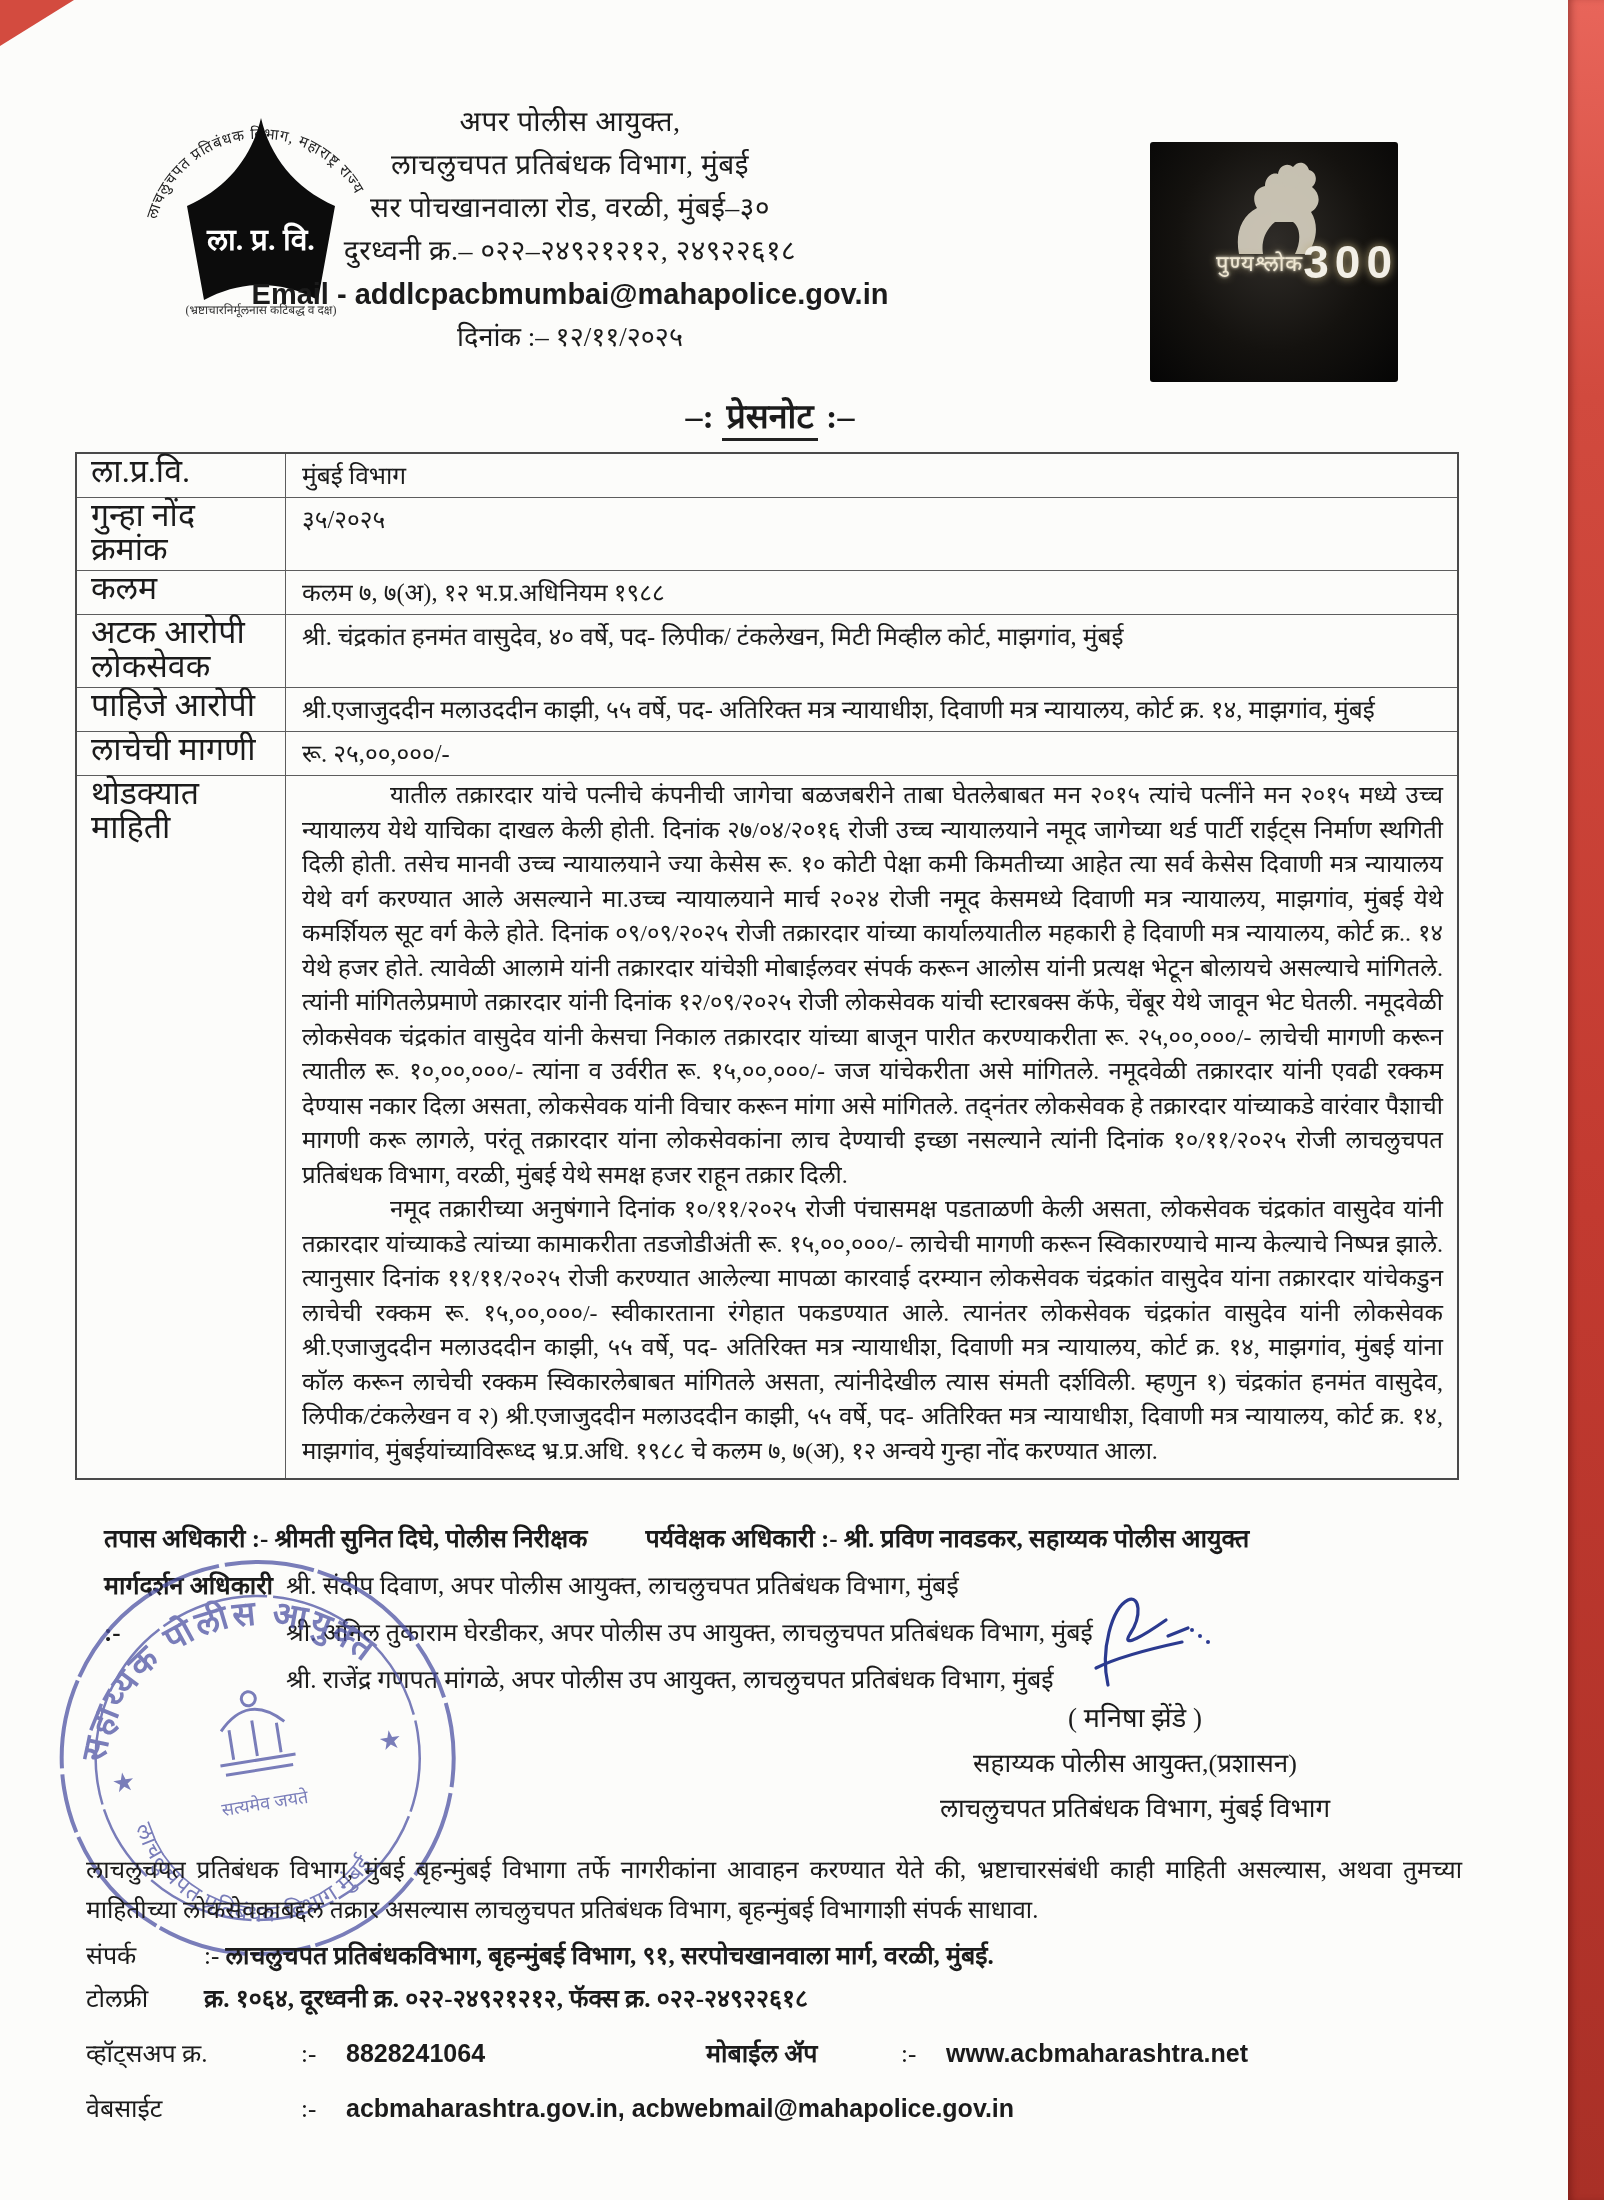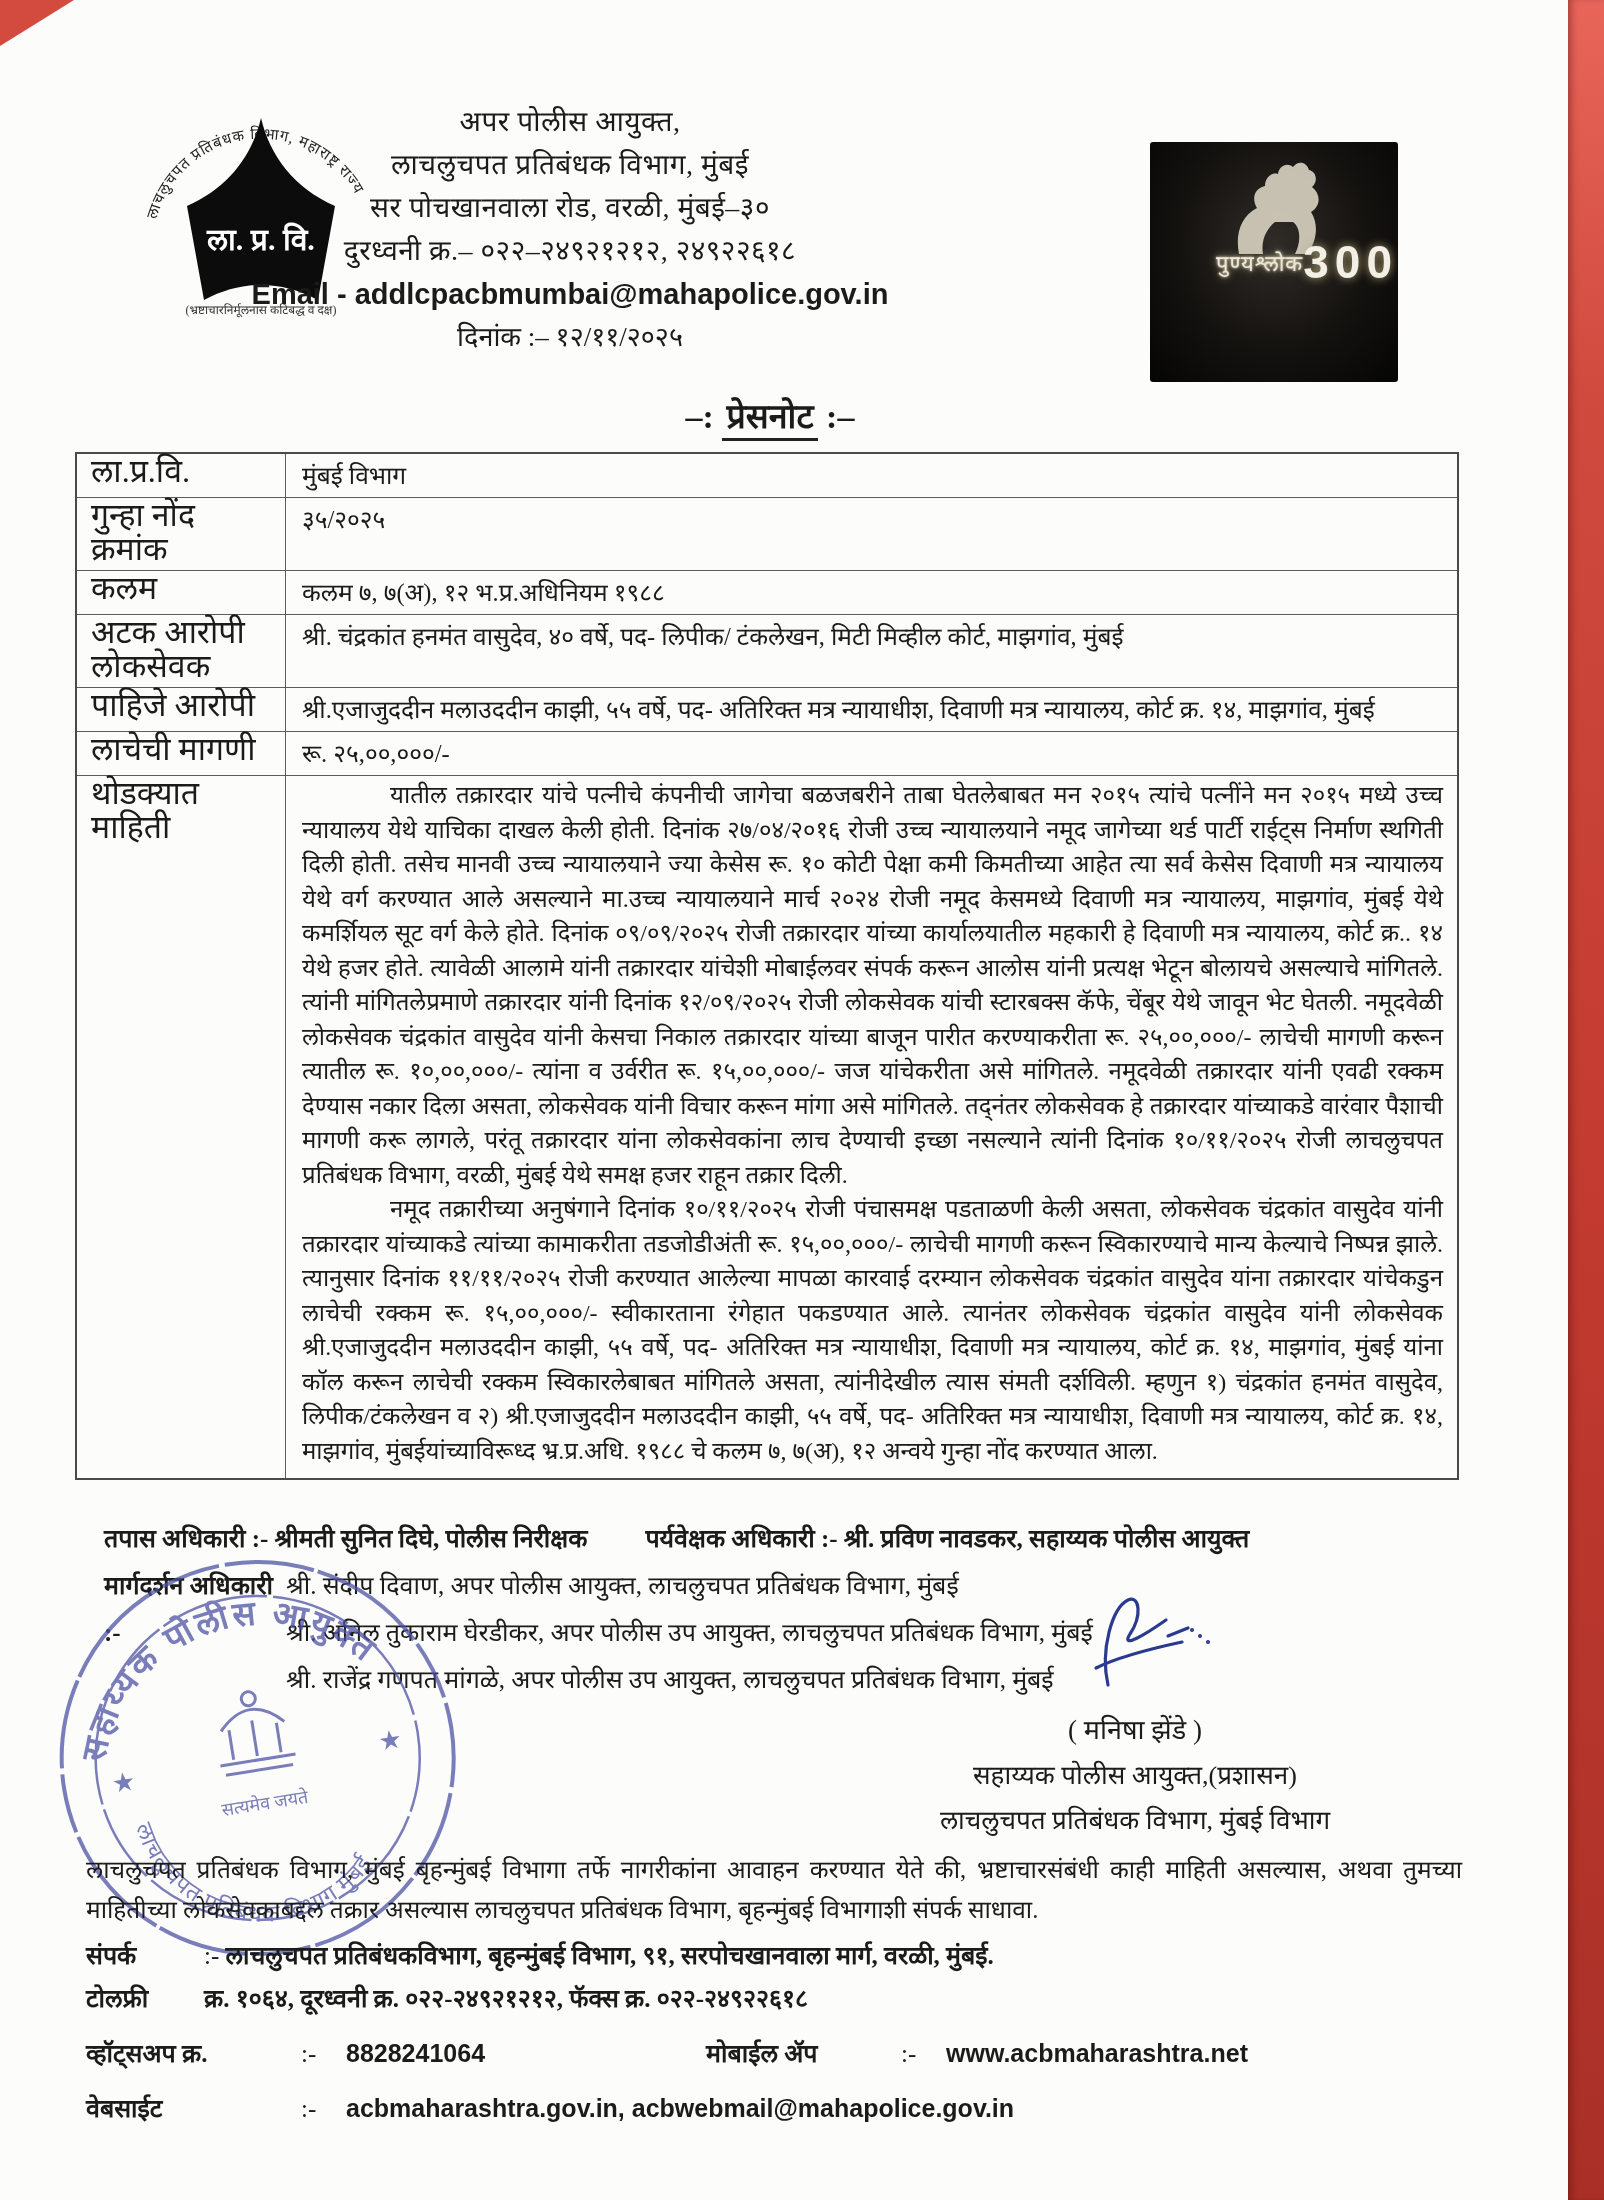--- a/index.html
+++ b/index.html
@@ -44,29 +44,29 @@
   .summary p{margin:0; font-size:24px; line-height:34.5px; text-align:justify; text-indent:88px;}
   
   .officers{position:absolute; top:1516px; left:104px; width:1360px; font-size:25px;}
   .off-line1{display:flex; gap:58px; font-weight:bold; line-height:46px;}
   .guidance{display:flex; line-height:47px;}
   .guidance .g-label{flex:0 0 182px; font-weight:bold;}
   .guidance .g-names div{white-space:nowrap;}
   
   .sig-block{position:absolute; left:935px; top:1590px; width:400px; text-align:center;}
   .sig-block svg{display:block; margin:0 auto;}
-  .sig-name{font-size:27px; line-height:46px;margin-top:12px;}
+  .sig-name{font-size:27px; line-height:46px;}
   .sig-desg,.sig-dept{font-size:26px; line-height:45px;}
   
   .stamp{position:absolute; left:48px; top:1548px; opacity:.74; transform:rotate(-9deg); pointer-events:none;}
   
   .footer{position:absolute; top:1850px; left:86px; width:1376px;}
   .appeal{font-size:24.5px; line-height:40px; text-align:justify; margin:0 0 4px 0;}
   .f-row{display:flex; font-size:25px; line-height:43px;}
-  .f-row .lab{font-weight:bold;}
+  .f-row .lab{font-weight:normal;}
   .contact-row .lab{flex:0 0 118px;}
   .contact-row .val,.toll-row .val{font-weight:bold;}
   .toll-row .lab{flex:0 0 118px;}
   .net-row{margin-top:12px;}
   .net-row .lab{flex:0 0 215px;}
   .net-row .sep{flex:0 0 45px;}
   .latin{font-family:"Liberation Sans","DejaVu Sans",sans-serif; font-weight:bold;}
   .net-row .val1{flex:0 0 275px;}
   .net-row .lab2{font-weight:bold; flex:0 0 155px; margin-left:85px;}
   .net-row .sep2{flex:0 0 45px; margin-left:40px;}

